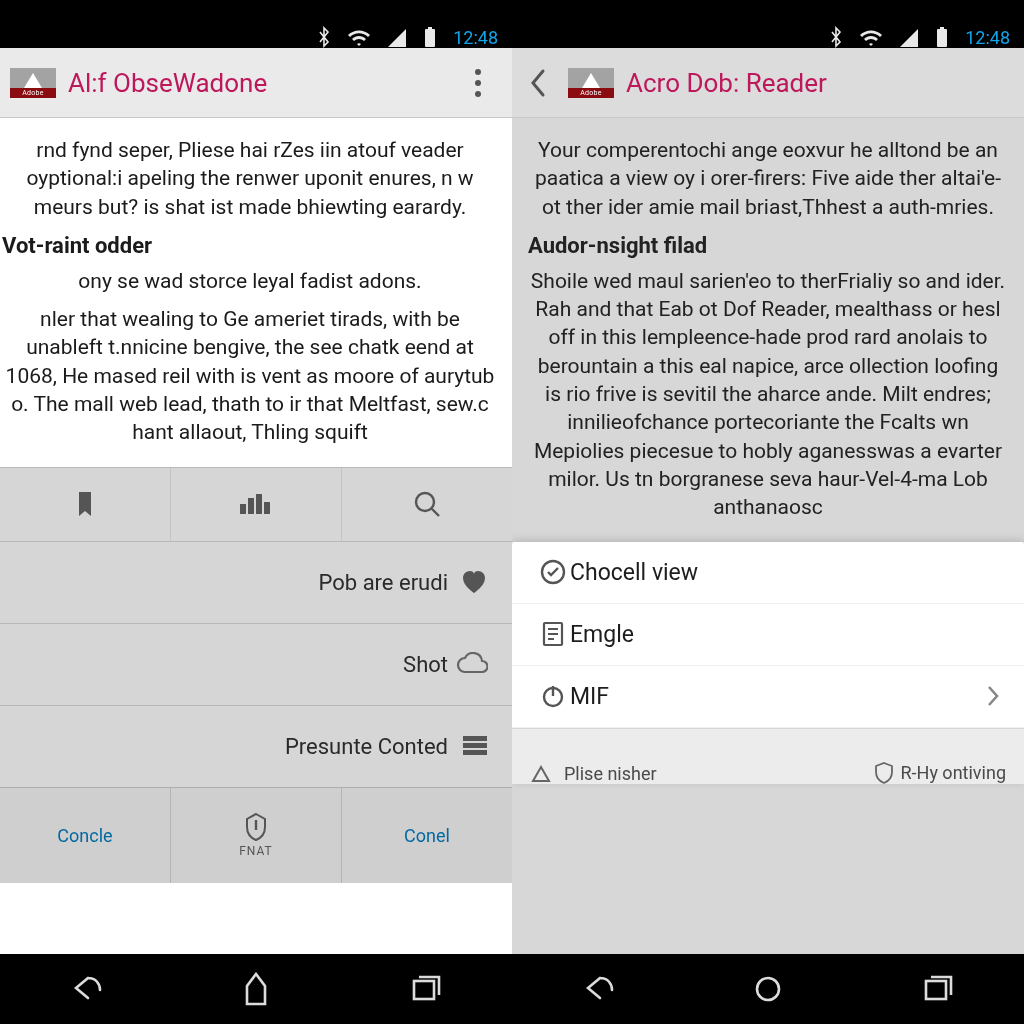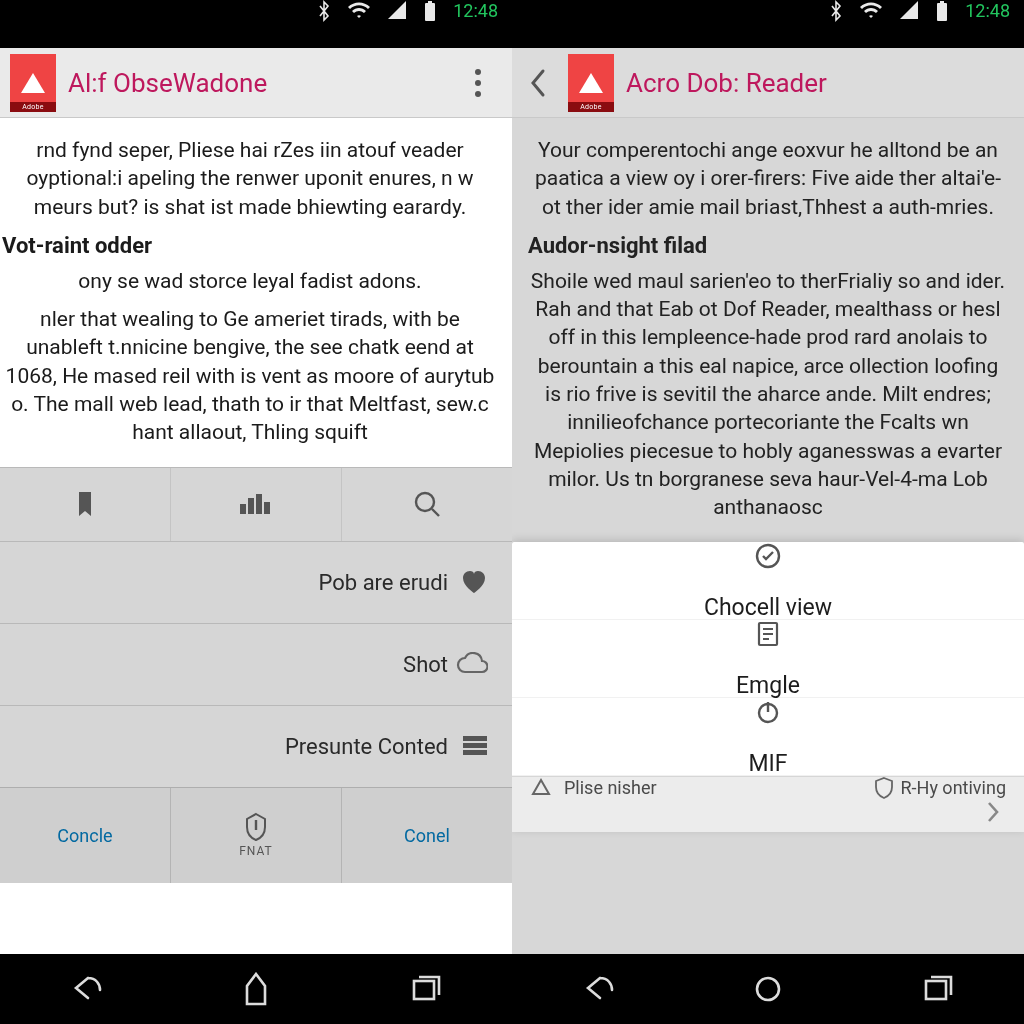--- a/index.html
+++ b/index.html
@@ -1,26 +1,26 @@
 <!DOCTYPE html>
 <html><head>
 <meta charset="utf-8">
 <style>
   * { margin:0; padding:0; box-sizing:border-box; font-family:Roboto,Arial,sans-serif; -webkit-font-smoothing:antialiased; }
   body { background:#000; width:1024px; height:1024px; overflow:hidden; }
   .stage { display:flex; width:1024px; height:1024px; }
   .phone { width:512px; height:1024px; background:#000; display:flex; flex-direction:column; }
-  .statusbar { height:48px; background:#000; color:#22c55e; display:flex; align-items:flex-start; justify-content:flex-end; padding:0 14px; gap:16px; font-size:18px; }
+  .statusbar { height:48px; background:#000; color:#0ea5e9; display:flex; align-items:flex-end; justify-content:flex-end; padding:0 14px; gap:16px; font-size:18px; }
   .statusbar .sb-icon { display:inline-flex; }
   .screen { flex:1; background:#fff; display:flex; flex-direction:column; overflow:hidden; }
   .screen.dimmed .doc-area { background:#eee; }
   
   .appbar { height:70px; background:#eaeaea; border-bottom:1px solid #c9c9c9; display:flex; align-items:center; padding:0 10px; gap:12px; }
   .appbar .back { width:34px; height:70px; display:flex; align-items:center; justify-content:center; color:#555; }
-  .appbar .logo { width:46px; height:58px; background:#ef4444; display:flex; align-items:center; justify-content:center; position:relative; }
+  .appbar .logo { width:46px; height:30px; background:#a3a3a3; display:flex; align-items:center; justify-content:center; position:relative; }
   .appbar .logo .tri {
     width:0; height:0; border-left:12px solid transparent; border-right:12px solid transparent; border-bottom:20px solid #fff;
   }
   .appbar .logo .band { position:absolute; left:0; right:0; bottom:0; height:10px; background:#8a0c10; color:#fff; font-size:7px; text-align:center; line-height:10px; letter-spacing:0.3px; }
   .appbar .title { font-size:26px; color:#be185d; font-weight:400; flex:1; white-space:nowrap; overflow:hidden; }
   .appbar .overflow { width:48px; height:70px; display:flex; flex-direction:column; align-items:center; justify-content:center; gap:5px; }
   .appbar .overflow span { width:6px; height:6px; background:#555; border-radius:50%; }
   
   .doc-area { padding:18px 14px 10px 0; color:#1b1b1b; font-size:21px; line-height:1.35; overflow:hidden; }
   .doc-area p { margin-bottom:10px;text-align:center; }
@@ -35,25 +35,25 @@
   .sheet-list { background:#d6d6d6; }
   .list-item { display:flex; align-items:center; justify-content:flex-end; height:82px; padding:0 24px 0 24px; border-top:1px solid #b9b9b9; color:#2a2a2a; font-size:22px; }
   .list-item .trail { width:40px; display:flex; justify-content:flex-end; color:#5a5a5a; }
   .btn-row { display:flex; height:96px; background:#c9c9c9; border-top:1px solid #aeaeae; }
   .btn-row .btn { flex:1; display:flex; align-items:center; justify-content:center; font-size:18px; color:#0369a1; border-right:1px solid #b4b4b4; background:#cfcfcf; }
   .btn-row .btn:last-child { border-right:none; }
   .btn-row .btn.mid { flex-direction:column; gap:2px; font-size:13px; color:#555; }
   .btn-row .btn.mid .cap { font-size:12px; letter-spacing:1px; }
   
   .menu-sheet { background:#fff; border-top-left-radius:2px; border-top-right-radius:2px; box-shadow:0 -2px 8px rgba(0,0,0,0.15); }
-  .menu-item { display:flex; align-items:center; gap:24px; height:78px; padding:0 24px; font-size:23px; color:#1d1d1d; border-bottom:1px solid #f1f1f1;flex-direction:column; }
+  .menu-item { display:flex; align-items:center; height:62px; padding:0 24px; font-size:23px; color:#1d1d1d; border-bottom:1px solid #f1f1f1; }
   .menu-item:last-child { border-bottom:none; }
   .menu-item .micon { width:34px; display:flex; justify-content:center; color:#555; }
   .menu-item .chev { margin-left:auto; color:#888; }
-  .menu-foot { background:#ececec; height:56px; display:flex; align-items:flex-start; padding:0 18px; gap:12px; font-size:18px; color:#4a4a4a; border-top:1px solid #d6d6d6; }
+  .menu-foot { background:#ececec; height:56px; display:flex; align-items:flex-end; padding:0 18px; gap:12px; font-size:18px; color:#4a4a4a; border-top:1px solid #d6d6d6; }
   .menu-foot .spacer { flex:1; }
   .menu-foot .shield { display:flex; align-items:center; gap:6px; }
   
   .navbar { height:70px; background:#000; display:flex; align-items:center; justify-content:space-around; }
   .navbar .nbtn { color:#dcdcdc; display:flex; align-items:center; justify-content:center; width:80px; height:70px; }
   svg { display:block; }
 </style>
 </head>
 <body>
 

